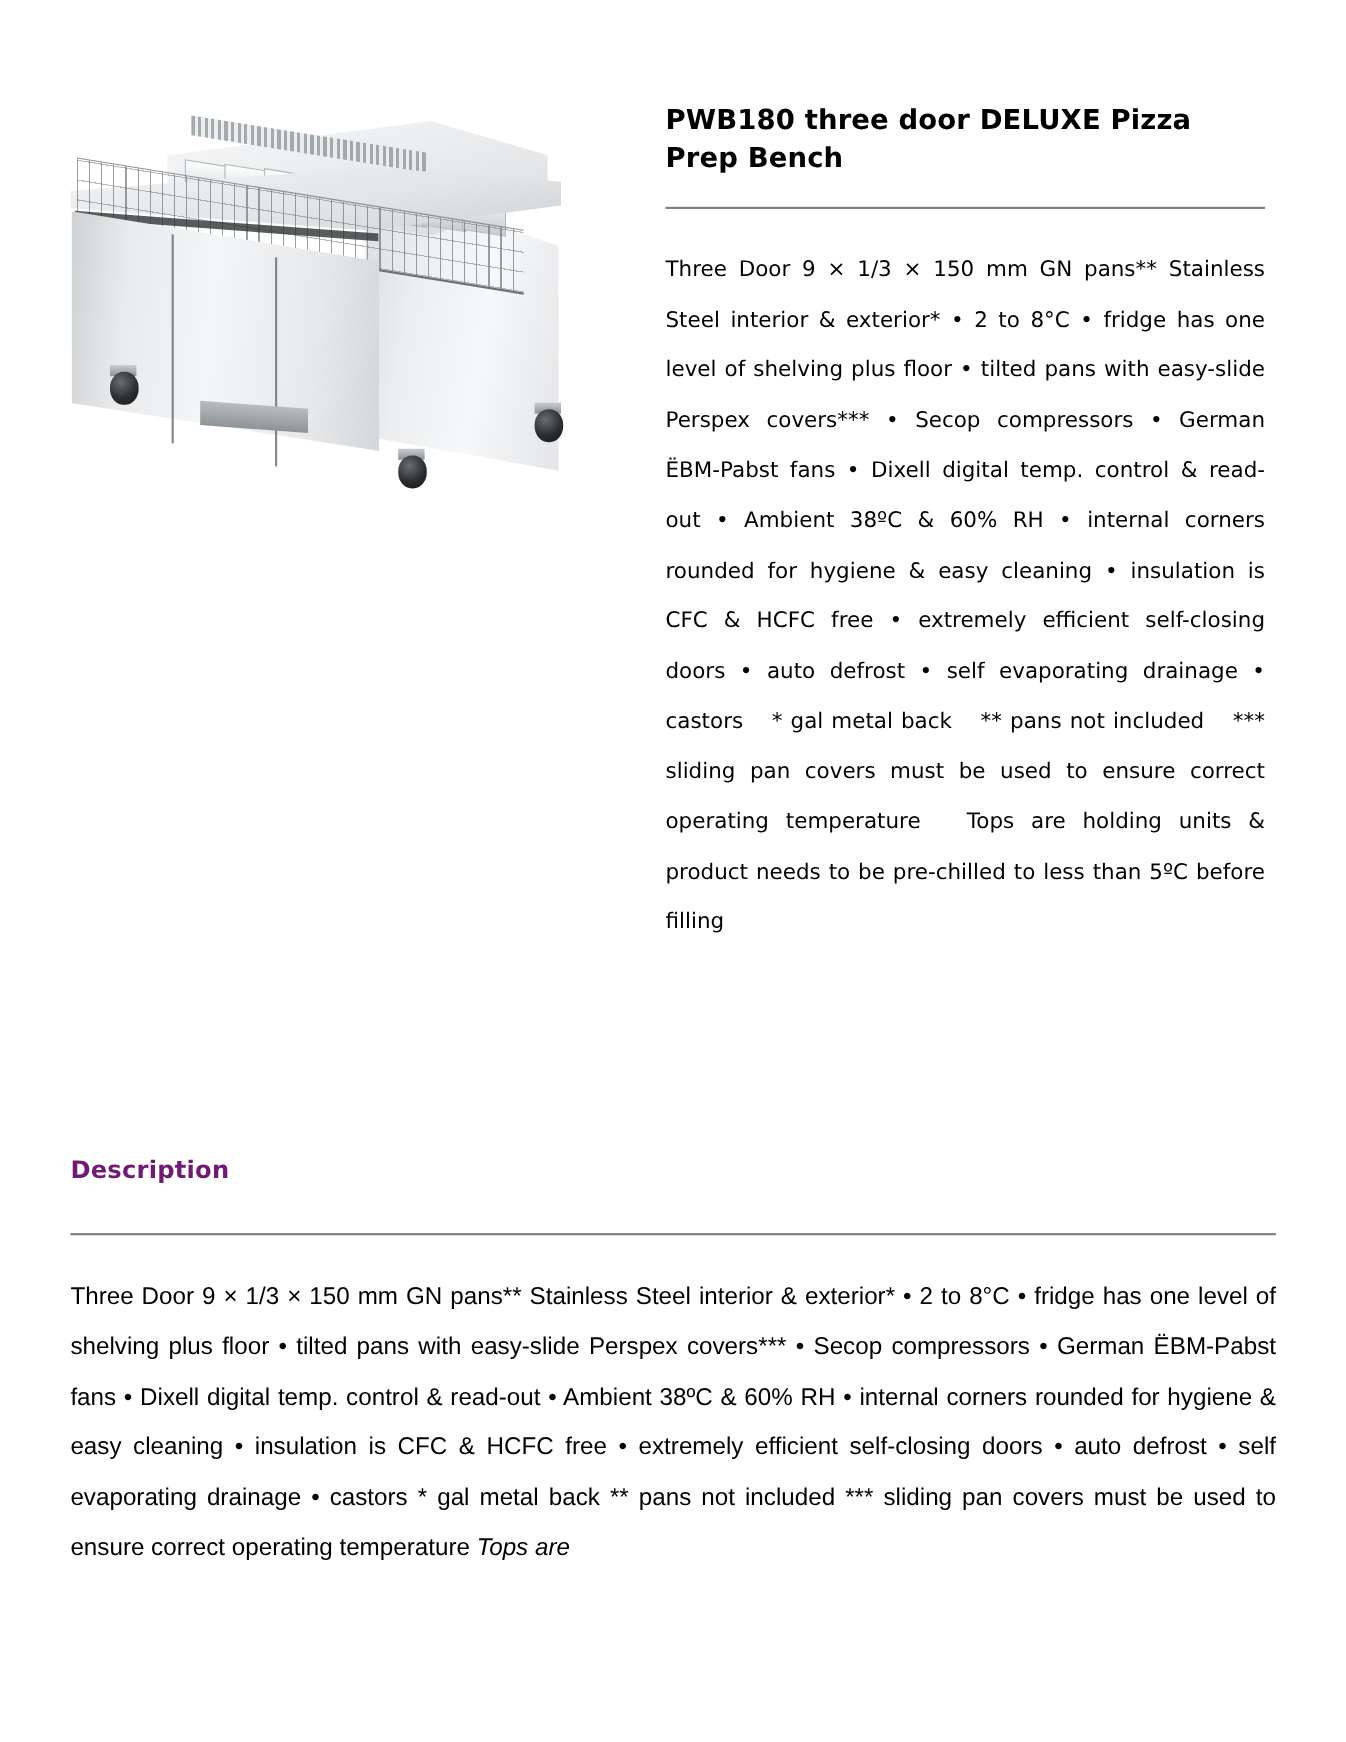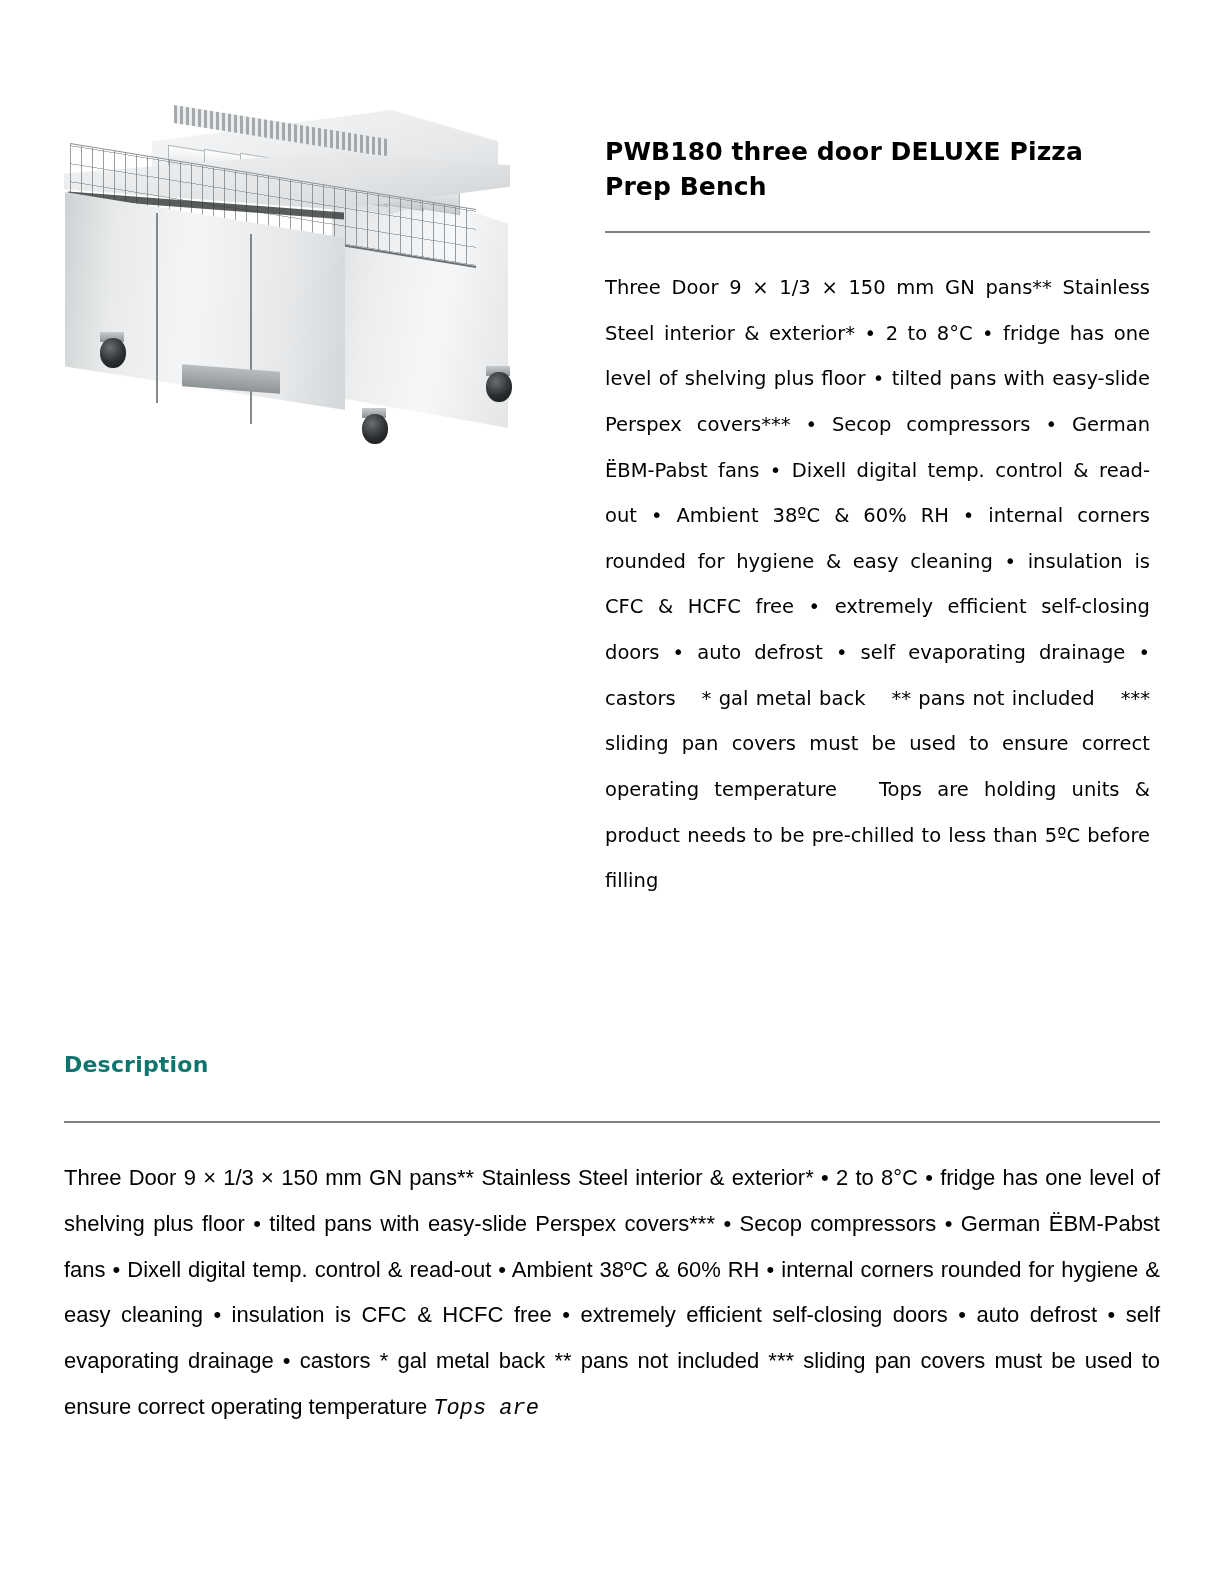--- a/index.html
+++ b/index.html
@@ -185,21 +185,20 @@
     background: linear-gradient(180deg, #b9bdc0, #8e9396);
     transform: skewY(4.3deg);
   }
 
   
   .info-pane {
     position: absolute;
     left: 605px;
     top: 92px;
     width: 545px;
-    margin-top: 43px;
   }
   .product-title {
     font-size: 25px;
     font-weight: bold;
     line-height: 1.38;
     letter-spacing: .1px;
     margin: 0;
   }
   .rule {
     height: 0;
@@ -232,21 +231,21 @@
   .desc-rule { margin-top: 44px; }
   .description-body {
     margin-top: 32px;
     font-size: 22px;
     line-height: 2.08;
     text-align: justify;
     font-family: "Liberation Sans", "DejaVu Sans", sans-serif;
     font-stretch: condensed;
   }
   .description-body b { font-weight: normal; }
-  .description-body i { font-style: italic; font-family: Liberation Mono, monospace; }
+  .description-body i { font-style: italic; }
   .gap-s { display: inline-block; width: 26px; }
   .gap-m { display: inline-block; width: 42px; }
 </style>
 </head>
 <body>
 
 <div class="product-area">
 
   <div class="photo-pane">
     <div class="photo-stage">
@@ -292,18 +291,18 @@
     <h1 class="product-title">PWB180 three door DELUXE Pizza Prep Bench</h1>
 
     <hr class="rule title-rule">
 
     <div class="spec-copy"><span>Three Door 9 × 1/3 × 150 mm GN pans** Stainless Steel interior &amp; exterior* • 2 to 8°C • fridge has one level of shelving plus floor • tilted pans with easy-slide Perspex covers*** • Secop compressors • German ËBM-Pabst fans • Dixell digital temp. control &amp; read-out • Ambient 38ºC &amp; 60% RH • internal corners rounded for hygiene &amp; easy cleaning • insulation is CFC &amp; HCFC free • extremely efficient self-closing doors • auto defrost • self evaporating drainage • castors</span><span class="gap-s"></span><span>* gal metal back</span><span class="gap-s"></span><span>** pans not included</span><span class="gap-s"></span><span>*** sliding pan covers must be used to ensure correct operating temperature</span><span class="gap-m"></span><span>Tops are holding units &amp; product needs to be pre-chilled to less than 5ºC before filling</span></div>
   </div>
 
 </div>
 
 <div class="description-block">
-  <h2 class="description-heading" style="color:#0f766e">Description</h2>
+  <h2 class="description-heading" style="color:#701a75">Description</h2>
 
   <hr class="rule desc-rule">
 
   <div class="description-body"><b>Three Door 9 × 1/3 × 150 mm GN pans</b><span>** </span><b>Stainless Steel interior &amp; exterior</b><span>* • 2 to 8°C • fridge has one level of shelving plus floor • tilted pans with easy-slide Perspex covers*** • Secop compressors • German ËBM-Pabst fans • Dixell digital temp. control &amp; read-out • </span><b>Ambient 38ºC &amp; 60% RH</b><span> • internal corners rounded for hygiene &amp; easy cleaning • insulation is CFC &amp; HCFC free • extremely efficient self-closing doors • auto defrost • self evaporating drainage • castors * gal metal back ** pans not included *** sliding pan covers must be used to ensure correct operating temperature </span><i>Tops are</i></div>
 </div>
 
 </body></html>

